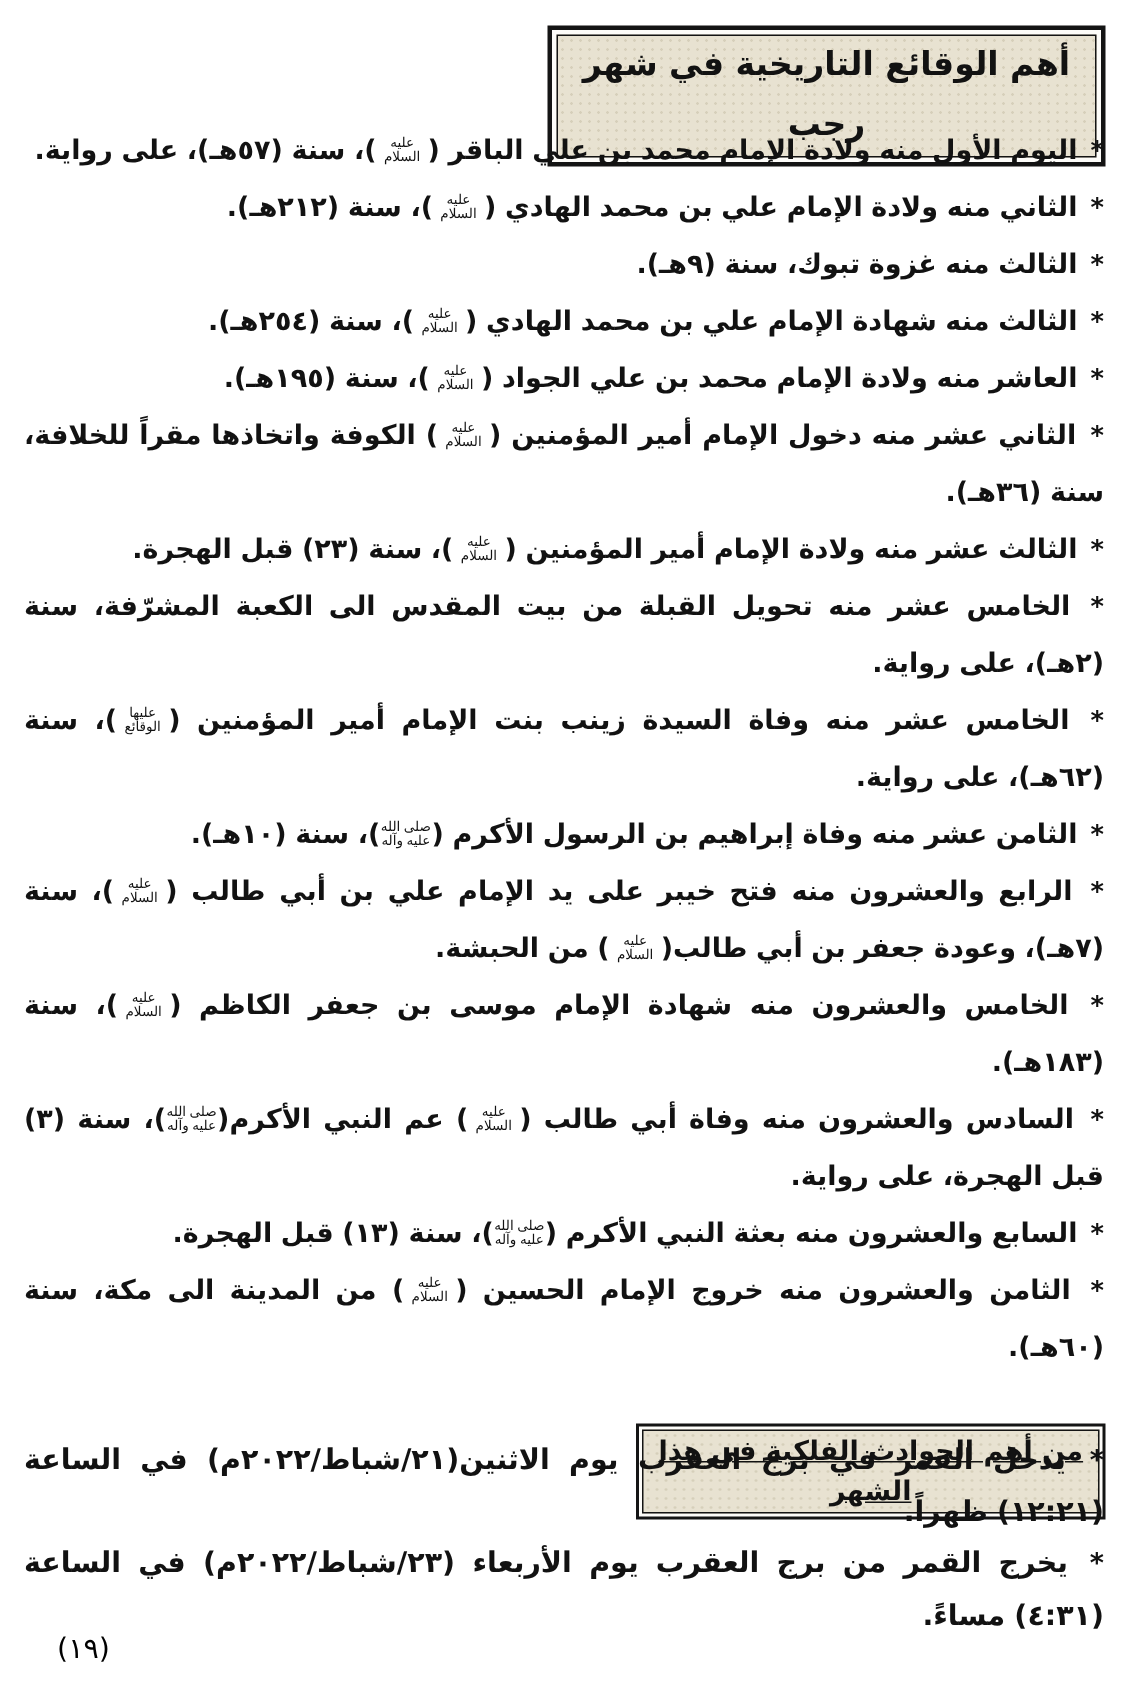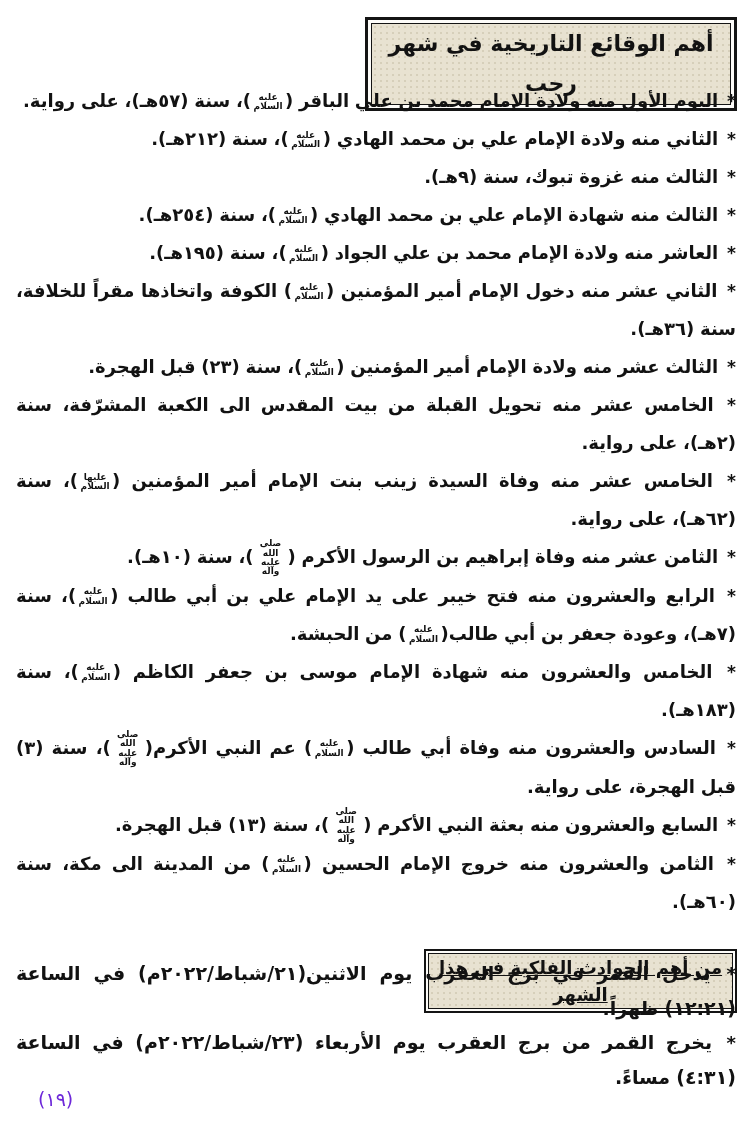--- a/index.html
+++ b/index.html
@@ -46,50 +46,50 @@
   ul.events.astro{top:956px;font-size:19px;line-height:34px;}
   ul.events li{margin:0;padding:0;}
   .bullet{padding-left:3px;font-size:0.95em;}
   .honorific{
     display:inline-block;
     font-size:9px;
     line-height:1.05;
     max-width:34px;
     text-align:center;
     vertical-align:middle;
-    font-weight:bold;
+    font-weight:normal;
     white-space:normal;
   }
   .page-number{
     position:absolute;
     left:38px;top:1088px;
     font-size:19px;
     direction:ltr;
-    color:#6d28d9;
+    color:#000000;
   }
 </style>
 </head>
 <body>
 
 <div class="page">
 
   <div class="title-box hist-box">
     <div class="title-inner">أهم الوقائع التاريخية في شهر رجب</div>
   </div>
 
   <ul class="events hist" id="hist-list">
       <li><span class="bullet">*</span> اليوم الأول منه ولادة الإمام محمد بن علي الباقر (<span class="honorific">عليه السلام</span>)، سنة (٥٧هـ)، على رواية.</li>
       <li><span class="bullet">*</span> الثاني منه ولادة الإمام علي بن محمد الهادي (<span class="honorific">عليه السلام</span>)، سنة (٢١٢هـ).</li>
       <li><span class="bullet">*</span> الثالث منه غزوة تبوك، سنة (٩هـ).</li>
       <li><span class="bullet">*</span> الثالث منه شهادة الإمام علي بن محمد الهادي (<span class="honorific">عليه السلام</span>)، سنة (٢٥٤هـ).</li>
       <li><span class="bullet">*</span> العاشر منه ولادة الإمام محمد بن علي الجواد (<span class="honorific">عليه السلام</span>)، سنة (١٩٥هـ).</li>
       <li><span class="bullet">*</span> الثاني عشر منه دخول الإمام أمير المؤمنين (<span class="honorific">عليه السلام</span>) الكوفة واتخاذها مقراً للخلافة، سنة (٣٦هـ).</li>
       <li><span class="bullet">*</span> الثالث عشر منه ولادة الإمام أمير المؤمنين (<span class="honorific">عليه السلام</span>)، سنة (٢٣) قبل الهجرة.</li>
       <li><span class="bullet">*</span> الخامس عشر منه تحويل القبلة من بيت المقدس الى الكعبة المشرّفة، سنة (٢هـ)، على رواية.</li>
-      <li><span class="bullet">*</span> الخامس عشر منه وفاة السيدة زينب بنت الإمام أمير المؤمنين (<span class="honorific">عليها السلام</span>)، سنة (٦٢هـ)، على رواية.</li>
+      <li><span class="bullet">*</span> الخامس عشر منه وفاة السيدة زينب بنت الإمام أمير المؤمنين (<span class="honorific">عليها الوقائع</span>)، سنة (٦٢هـ)، على رواية.</li>
       <li><span class="bullet">*</span> الثامن عشر منه وفاة إبراهيم بن الرسول الأكرم (<span class="honorific">صلى الله عليه وآله</span>)، سنة (١٠هـ).</li>
       <li><span class="bullet">*</span> الرابع والعشرون منه فتح خيبر على يد الإمام علي بن أبي طالب (<span class="honorific">عليه السلام</span>)، سنة (٧هـ)، وعودة جعفر بن أبي طالب(<span class="honorific">عليه السلام</span>) من الحبشة.</li>
       <li><span class="bullet">*</span> الخامس والعشرون منه شهادة الإمام موسى بن جعفر الكاظم (<span class="honorific">عليه السلام</span>)، سنة (١٨٣هـ).</li>
       <li><span class="bullet">*</span> السادس والعشرون منه وفاة أبي طالب (<span class="honorific">عليه السلام</span>) عم النبي الأكرم(<span class="honorific">صلى الله عليه وآله</span>)، سنة (٣) قبل الهجرة، على رواية.</li>
       <li><span class="bullet">*</span> السابع والعشرون منه بعثة النبي الأكرم (<span class="honorific">صلى الله عليه وآله</span>)، سنة (١٣) قبل الهجرة.</li>
       <li><span class="bullet">*</span> الثامن والعشرون منه خروج الإمام الحسين (<span class="honorific">عليه السلام</span>) من المدينة الى مكة، سنة (٦٠هـ).</li>
     </ul>
 
   <div class="title-box astro-box">
     <div class="title-inner">من أهم الحوادث الفلكية في هذا الشهر</div>

